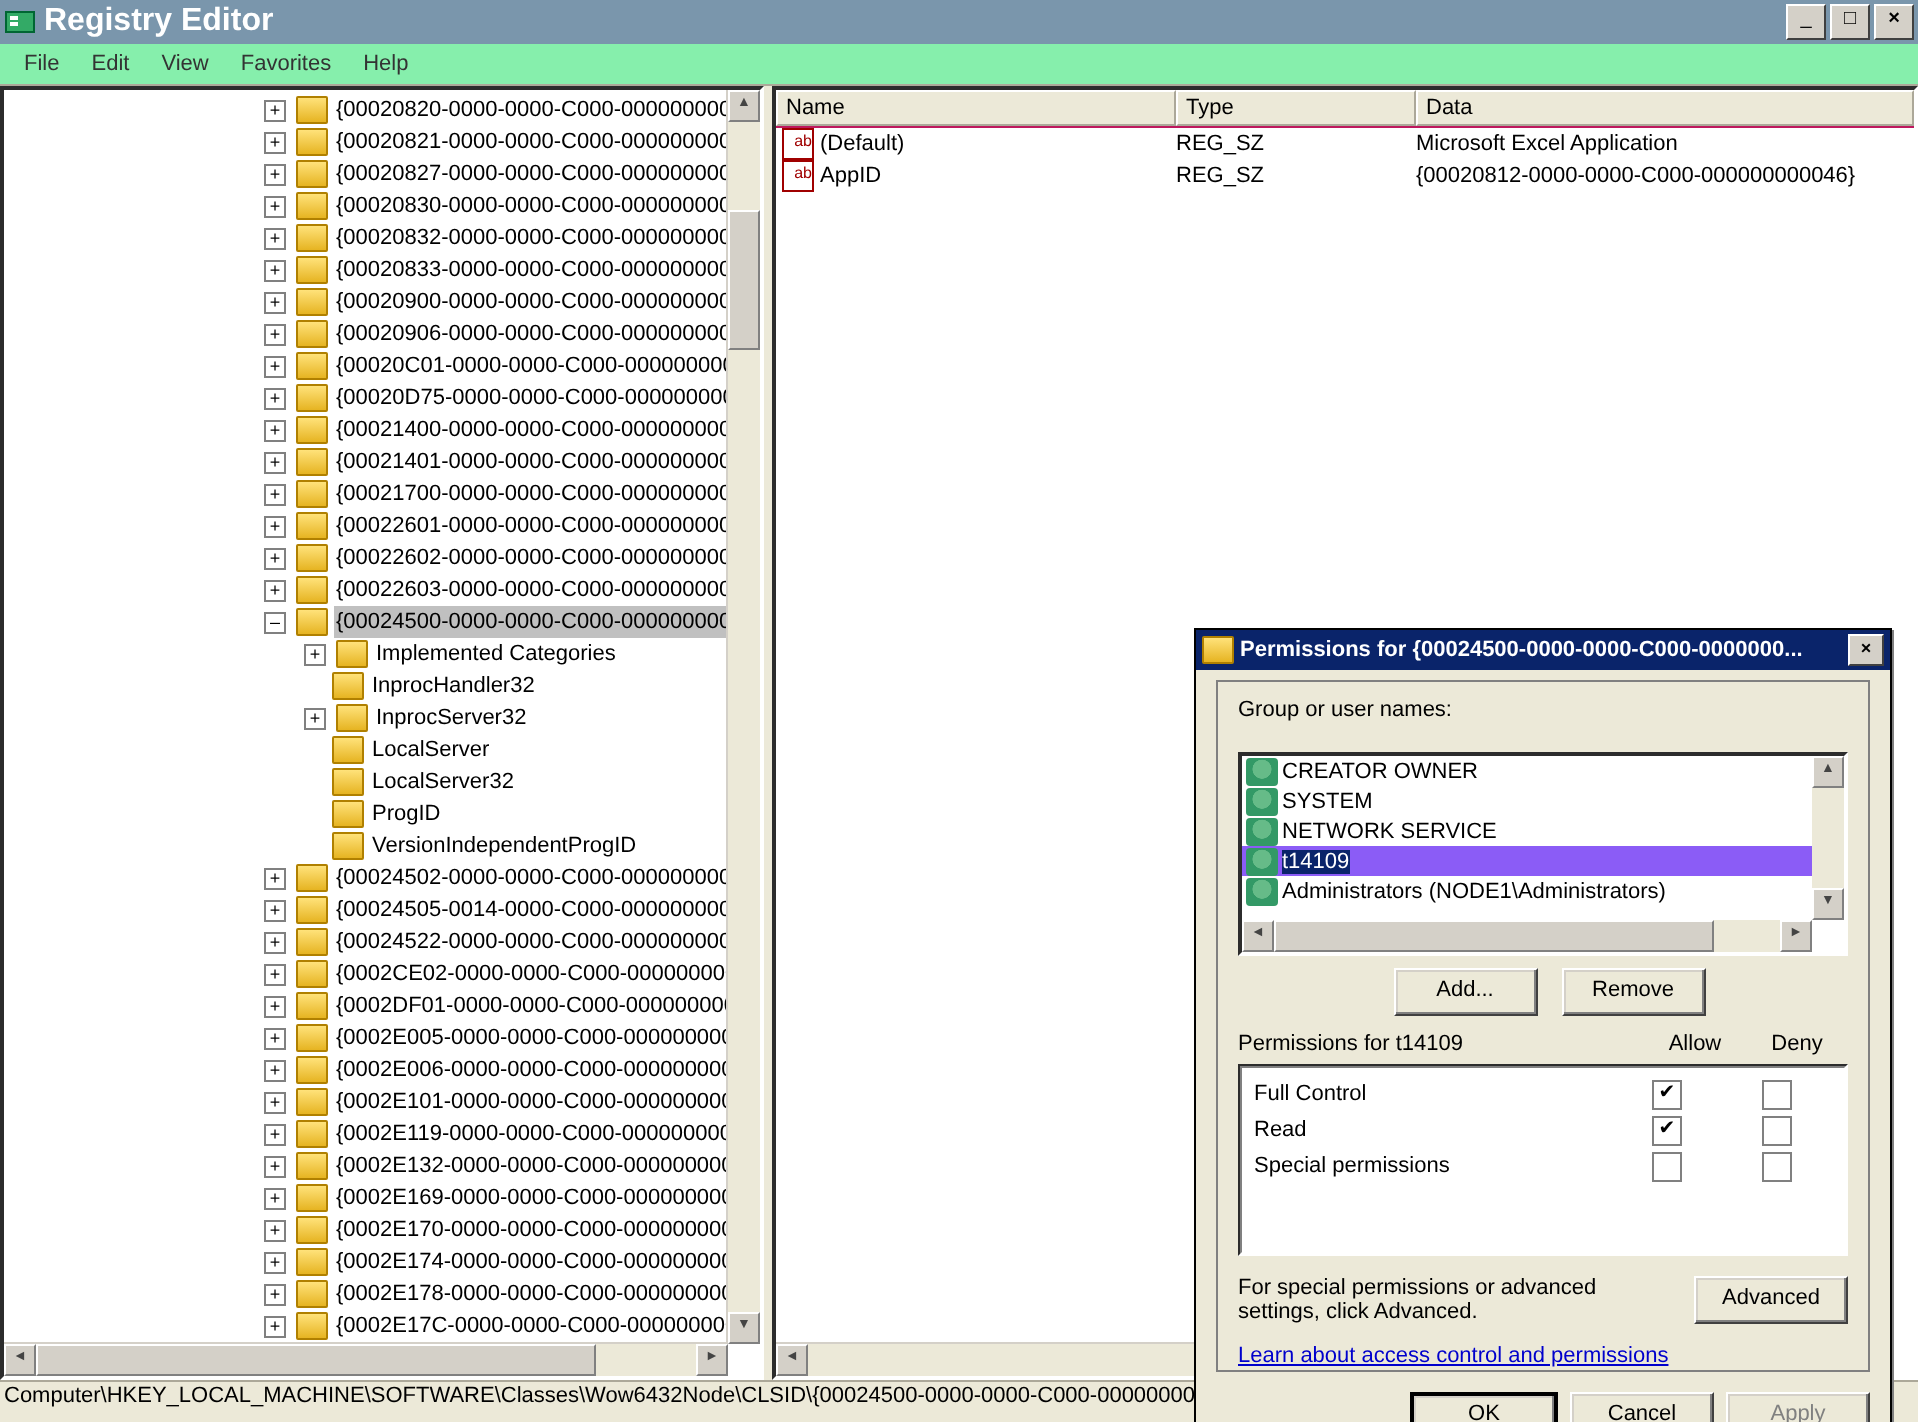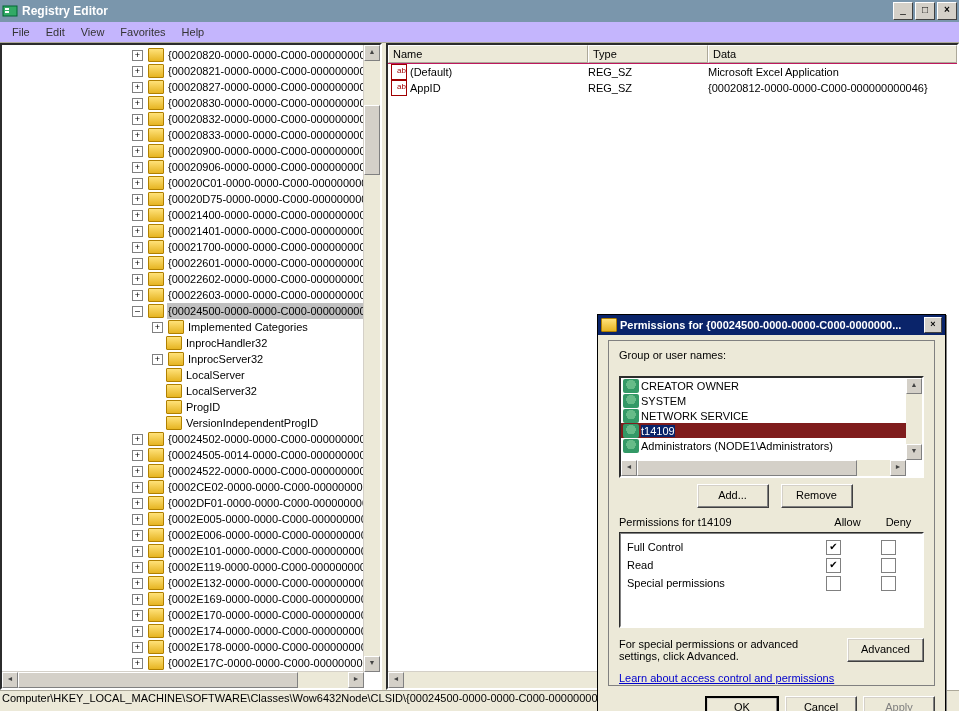--- a/index.html
+++ b/index.html
@@ -1,25 +1,25 @@
 <!DOCTYPE html>
 <html><head>
 <meta charset="utf-8">
 <style>
   html,body{margin:0;padding:0;font-family:Tahoma,Arial,sans-serif;font-size:11px;color:#000;background:#fff;width:959px;height:711px;overflow:hidden}
   .window{width:959px;height:711px;display:flex;flex-direction:column;border:0}
   
   .titlebar{background:#7a96ac;height:22px;display:flex;align-items:center;padding:0 2px;color:#fff}
   .titlebar .icon{width:16px;height:16px;margin-right:4px}
-  .titlebar .title{font-size:12px;font-weight:bold;flex:1}
+  .titlebar .title{font-size:16px;font-weight:bold;flex:1}
   .titlebar .btn-group{display:flex}
   .titlebar .btn{width:18px;height:16px;background:#d4d0c8;border:1px solid #fff;border-right-color:#404040;border-bottom-color:#404040;margin-left:2px;text-align:center;font:normal 10px/14px Arial;color:#000}
   .titlebar .btn.close{font-weight:bold}
   
-  .menubar{background:#c4b5fd;height:20px;display:flex;align-items:center;padding-left:4px}
+  .menubar{background:#86efac;height:20px;display:flex;align-items:center;padding-left:4px}
   .menubar .item{padding:2px 8px;color:#333}
   
   .main{flex:1;display:flex;position:relative;border-top:1px solid #aca899}
   
   .tree-panel{width:378px;background:#fff;border:2px inset #fff;border-top-color:#808080;border-left-color:#808080;overflow:hidden;position:relative}
   .tree-panel .scroll-track-v{position:absolute;right:0;top:0;bottom:16px;width:16px;background:#ece9d8;border-left:1px solid #d4d0c8}
   .tree-panel .scroll-track-h{position:absolute;left:0;right:16px;bottom:0;height:16px;background:#ece9d8;border-top:1px solid #d4d0c8}
   .scroll-btn{width:16px;height:16px;background:#d4d0c8;border:1px solid #fff;border-right-color:#808080;border-bottom-color:#808080;box-sizing:border-box;position:absolute;font:7px/12px Arial;text-align:center;color:#444}
   .tree{padding:2px 0 2px 2px;white-space:nowrap}
   .tree-row{height:16px;line-height:16px;margin-bottom:0;display:flex;align-items:center}
@@ -41,21 +41,21 @@
   .dialog .dlg-title{height:20px;background:#0a246a;background:linear-gradient(#3a6ea5,#0a246a);background:#0a246a;color:#fff;display:flex;align-items:center;padding:0 3px;font-weight:bold}
   .dialog .dlg-title .folder-icon{border-color:#b08000}
   .dialog .close{width:16px;height:14px;background:#d4d0c8;border:1px solid #fff;border-right-color:#404040;border-bottom-color:#404040;text-align:center;font:bold 9px/12px Arial;color:#000}
   .dlg-body{padding:6px 10px 8px 10px;position:relative}
   .tabstrip{height:20px;position:relative}
   .tab{position:absolute;left:1px;top:0;height:18px;border:1px solid #808080;border-bottom:0;background:#ece9d8;padding:2px 8px;border-radius:2px 2px 0 0;z-index:2}
   .tabpage{border:1px solid #808080;border-top-color:#fff;border-left-color:#fff;border-right-color:#404040;border-bottom-color:#404040;border:1px solid #808080;padding:8px 10px 10px 10px;background:#ece9d8;position:relative;margin-top:-1px}
   .listbox{border:2px inset #fff;border-top-color:#808080;border-left-color:#808080;background:#fff;height:98px;position:relative;margin-top:15px;overflow:hidden}
   .listbox .row{display:flex;align-items:center;height:15px;padding-left:2px}
   .user-icon{width:16px;height:14px;margin-right:2px;background:radial-gradient(circle at 50% 40%,#6b8 0 40%,#396 42%);border-radius:2px}
-  .listbox .row.selected{background:#7f1d1d;color:#fff}
+  .listbox .row.selected{background:#8b5cf6;color:#fff}
   .listbox .row.selected .label{background:#0a246a;color:#fff}
   .listbox .scroll-track-v{position:absolute;right:0;top:0;bottom:16px;width:16px;background:#ece9d8}
   .listbox .scroll-track-h{position:absolute;left:0;right:16px;bottom:0;height:16px;background:#ece9d8}
   .btnrow{display:flex;justify-content:flex-end;gap:6px;margin-top:6px}
   .push-btn{min-width:70px;height:22px;background:#ece9d8;border:1px solid #fff;border-right-color:#404040;border-bottom-color:#404040;box-shadow:inset -1px -1px 0 #808080,inset 1px 1px 0 #d4d0c8;margin-left:6px;text-align:center;line-height:20px}
   .push-btn.disabled{color:#808080}
   .perm-box{border:1px inset #fff;border-top-color:#808080;border-left-color:#808080;border-right-color:#fff;border-bottom-color:#fff;background:#ece9d8;margin-top:4px;padding:0}
   .perm-inner{border:1px solid #fff;border-top-color:#808080;border-left-color:#808080;background:#fff;padding:4px 6px}
   .perm-row{display:flex;align-items:center;height:18px}
   .perm-row .name{flex:1}

